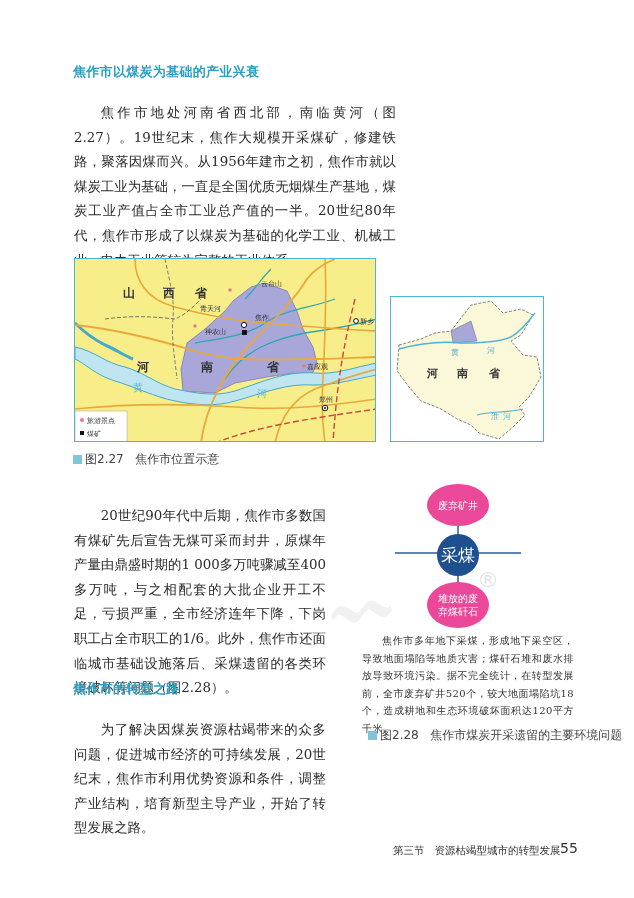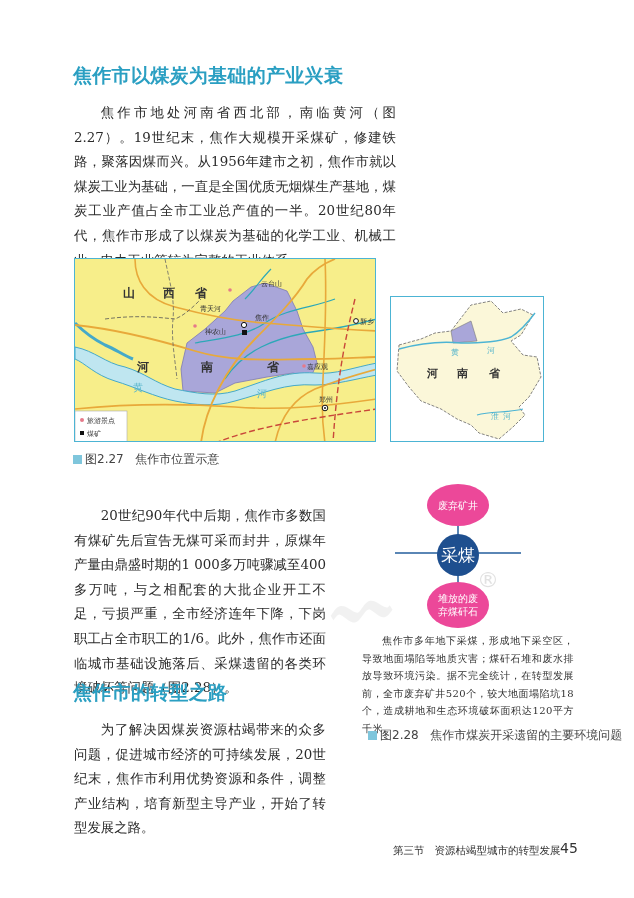--- a/index.html
+++ b/index.html
@@ -1,19 +1,19 @@
 <!DOCTYPE html>
 <html><head>
 <meta charset="utf-8">
 <style>
   html, body { margin:0; padding:0; }
   body { width:634px; height:898px; background:#ffffff; position:relative; overflow:hidden;
          font-family:"DejaVu Serif", "Liberation Serif", serif; color:#2b2b2b; }
   .h2 { position:absolute; left:73px; font-family:"DejaVu Sans","Liberation Sans",sans-serif;
-        font-weight:bold; color:#2a9fc2; font-size:19px; letter-spacing:0.3px; }
+        font-weight:bold; color:#2a9fc2; font-size:13px; letter-spacing:0.3px; }
   .para { position:absolute; font-size:13.4px; line-height:24.6px; color:#2a2a2a; text-align:justify; }
   .para p { margin:0; }
   .indent { text-indent:2em; }
   .map-main { position:absolute; left:74px; top:258px; width:302px; height:184px;
               border:1.5px solid #4cb4d4; box-sizing:border-box; overflow:hidden; background:#f7ee8a; }
   .map-inset { position:absolute; left:390px; top:296px; width:154px; height:146px;
                border:1.5px solid #4cb4d4; box-sizing:border-box; background:#fff; overflow:hidden; }
   .caption { position:absolute; font-family:"DejaVu Sans","Liberation Sans",sans-serif;
              font-size:12px; color:#444; }
   .cap-sq { display:inline-block; width:9px; height:9px; background:#7fc6dc; margin-right:3px; vertical-align:-1px; }
@@ -164,13 +164,13 @@
 
 <div class="h2" style="top:680px;">焦作市的转型之路</div>
 
 <div class="para" style="left:74px; top:718px; width:252px;">
   <p class="indent">为了解决因煤炭资源枯竭带来的众多问题，促进城市经济的可持续发展，20世纪末，焦作市利用优势资源和条件，调整产业结构，培育新型主导产业，开始了转型发展之路。</p>
 </div>
 
 <div class="footer">
   <span>第三节</span>&nbsp;&nbsp;&nbsp;<span>资源枯竭型城市的转型发展</span>
 </div>
-<div class="pageno">45</div>
+<div class="pageno">55</div>
 
 </body></html>

